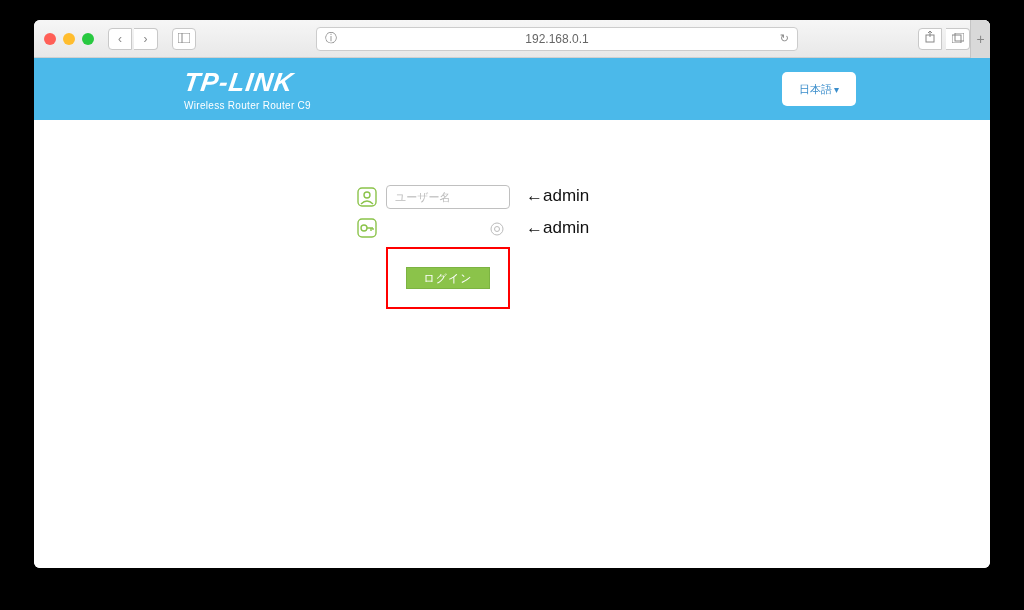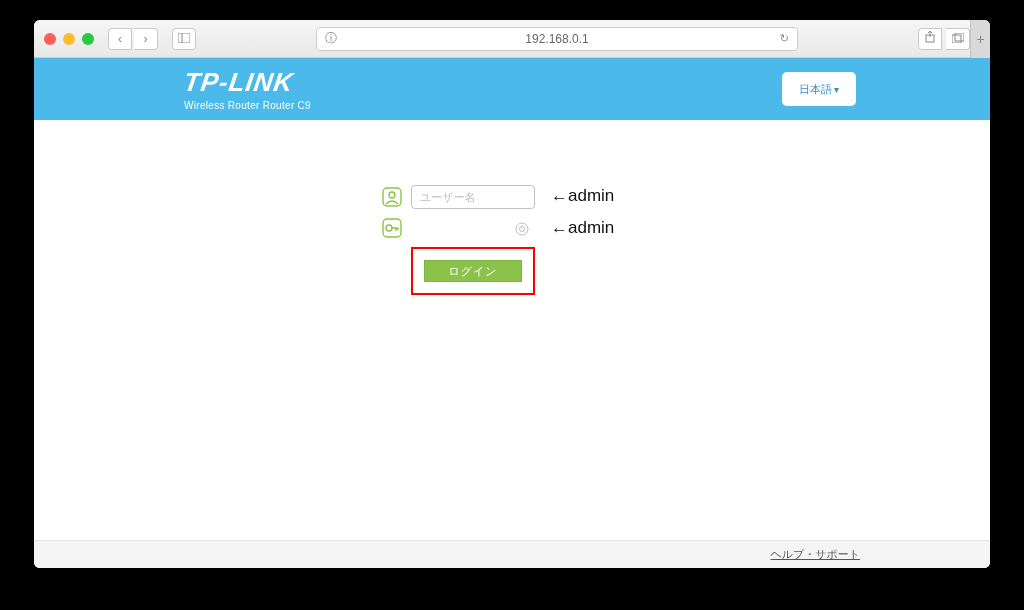--- a/index.html
+++ b/index.html
@@ -79,21 +79,21 @@
 .brand-sub { font-size: 10px; margin-top: 2px; letter-spacing: 0.3px; }
 .lang-select {
   margin-left: auto; margin-right: 110px; width: 74px; height: 34px;
   background: #fff; border-radius: 5px; display: flex; align-items: center;
   padding: 0 17px; font-size: 11px; color: #3a8dcb; position: relative;
   justify-content: space-between;
 }
 .lang-select .chev { color: #3a8dcb; font-size: 10px; }
 .login-area {
   position: absolute;
-  left: 347px;
+  left: 322px;
   top: 127px;
   width: 300px;
 }
 .login-row {
   display: flex; align-items: center; gap: 8px; margin-bottom: 8px; position: relative;
 }
 .login-icon {
   width: 22px; height: 22px; display: flex; align-items: center; justify-content: center;
 }
 .login-input {
@@ -103,21 +103,21 @@
 .login-input::placeholder { color: #bbb; }
 .reveal-eye {
   position: absolute; left: 134px; top: 5px; color: #bbb; font-size: 12px;
 }
 .annotation {
   position: absolute; left: 170px; font-size: 17px; color: #111; top: 1px;
   font-family: Arial, sans-serif; white-space: nowrap; text-align: right;
 }
 .login-button-wrap {
   margin-left: 30px; width: 124px;
-  border: 2px solid #ff0000; padding: 11px;
+  border: 2px solid #ff0000; padding: 18px;
 }
 .login-button {
   width: 100%; height: 22px; background: #8bc34a;
   color: #fff; border: 1px solid #7cb342; font-size: 11px;
   display: flex; align-items: center; justify-content: center;
   letter-spacing: 1px;
 }
 .footer {
   position: absolute; bottom: 0; left: 0; right: 0; height: 28px;
   background: #f5f5f5; border-top: 1px solid #e4e4e4;
@@ -226,18 +226,15 @@
       </div>
 
       <div class="login-button-wrap">
         <div class="login-button">
           <span>ログイン</span>
         </div>
       </div>
 
     </div>
 
-    <div class="footer">
-      <a href="#">ヘルプ・サポート</a>
-    </div>
 
   </div>
 </div>
 
 </body></html>

